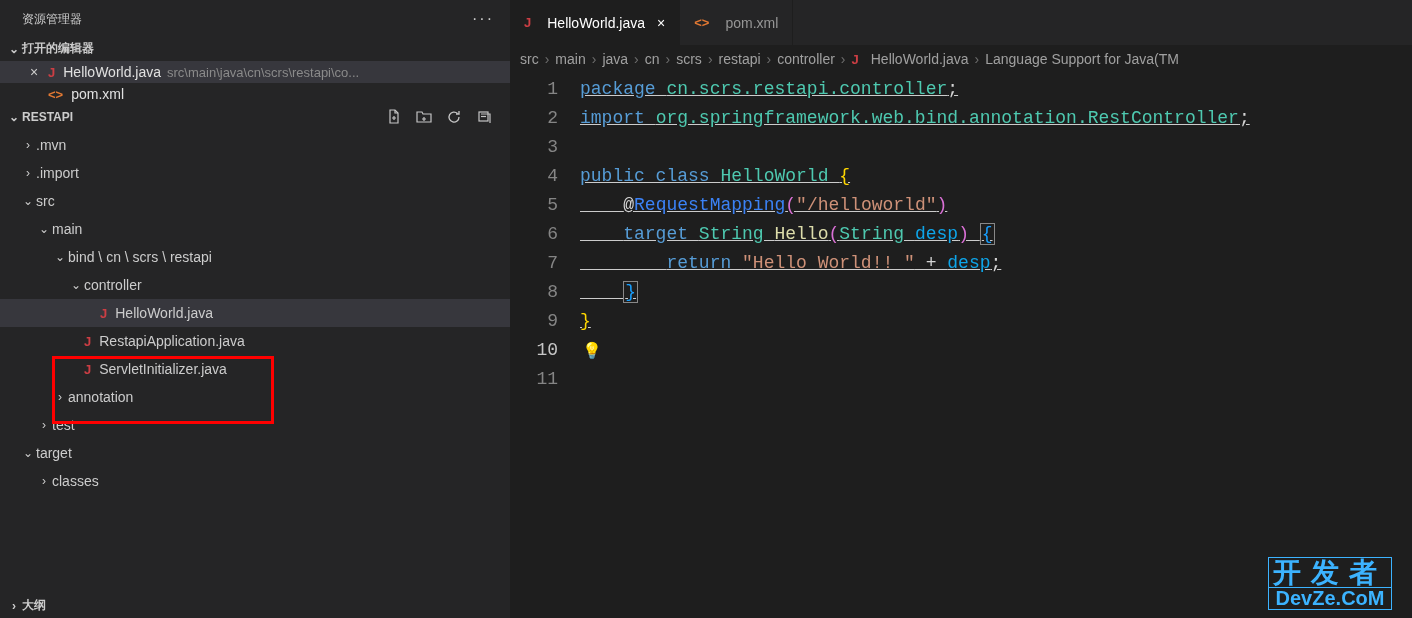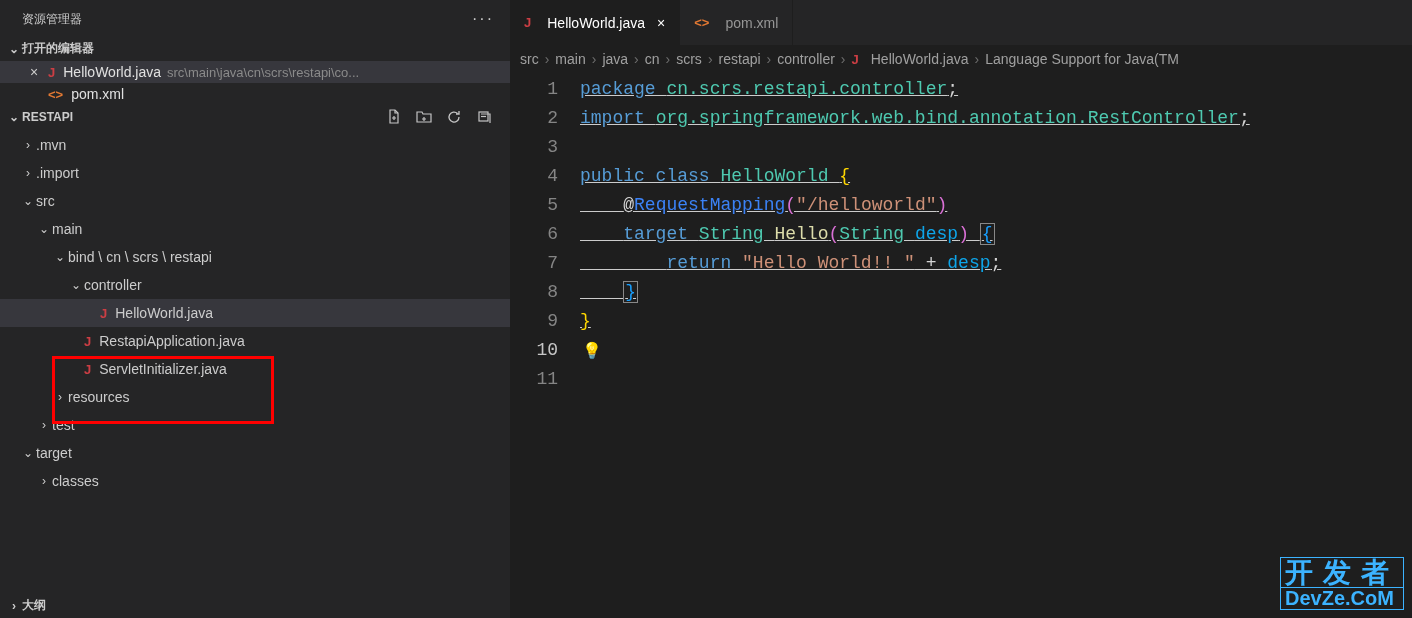--- a/index.html
+++ b/index.html
@@ -155,23 +155,23 @@
     .tok-method { color: #dcdcaa; }
     .tok-punct { color: #d4d4d4; }
     .tok-var { color: #0ea5e9; }
     .tok-bracket1 { color: #ffd700; }
     .tok-bracket2 { color: #da70d6; }
     .tok-bracket3 { color: #179fff; }
     .tok-default { color: #d4d4d4; }
     .cursor-box { border: 1px solid #888; padding: 0 1px; }
     .watermark {
       position: absolute;
-      right: 8px;
+      right: 20px;
       bottom: 8px;
-      text-align: left;
+      text-align: center;
       font-family: Arial, sans-serif;
       font-weight: bold;
       line-height: 1.05;
     }
     .watermark .wm1 { color: #3cb3ff; font-size: 28px; letter-spacing: 10px; border:1px solid #3cb3ff; padding:0 4px; display:block;}
     .watermark .wm2 { color: #3cb3ff; font-size: 20px; display:block; border-left:1px solid #3cb3ff;border-right:1px solid #3cb3ff;border-bottom:1px solid #3cb3ff; padding:0 4px;}
     .icon-svg { width:16px; height:16px; display:inline-block; vertical-align:middle; }
   </style>
 </head>
 <body>
@@ -261,21 +261,21 @@
         <span class="java-icon">J</span>
         <span>RestapiApplication.java</span>
       </div>
       <div class="tree-row indent-4">
         <span class="tree-chev"></span>
         <span class="java-icon">J</span>
         <span>ServletInitializer.java</span>
       </div>
       <div class="tree-row indent-3">
         <span class="tree-chev">›</span>
-        <span>resources</span>
+        <span>annotation</span>
       </div>
       <div class="tree-row indent-2">
         <span class="tree-chev">›</span>
         <span>test</span>
       </div>
       <div class="tree-row indent-1">
         <span class="tree-chev">⌄</span>
         <span>target</span>
       </div>
       <div class="tree-row indent-2">

